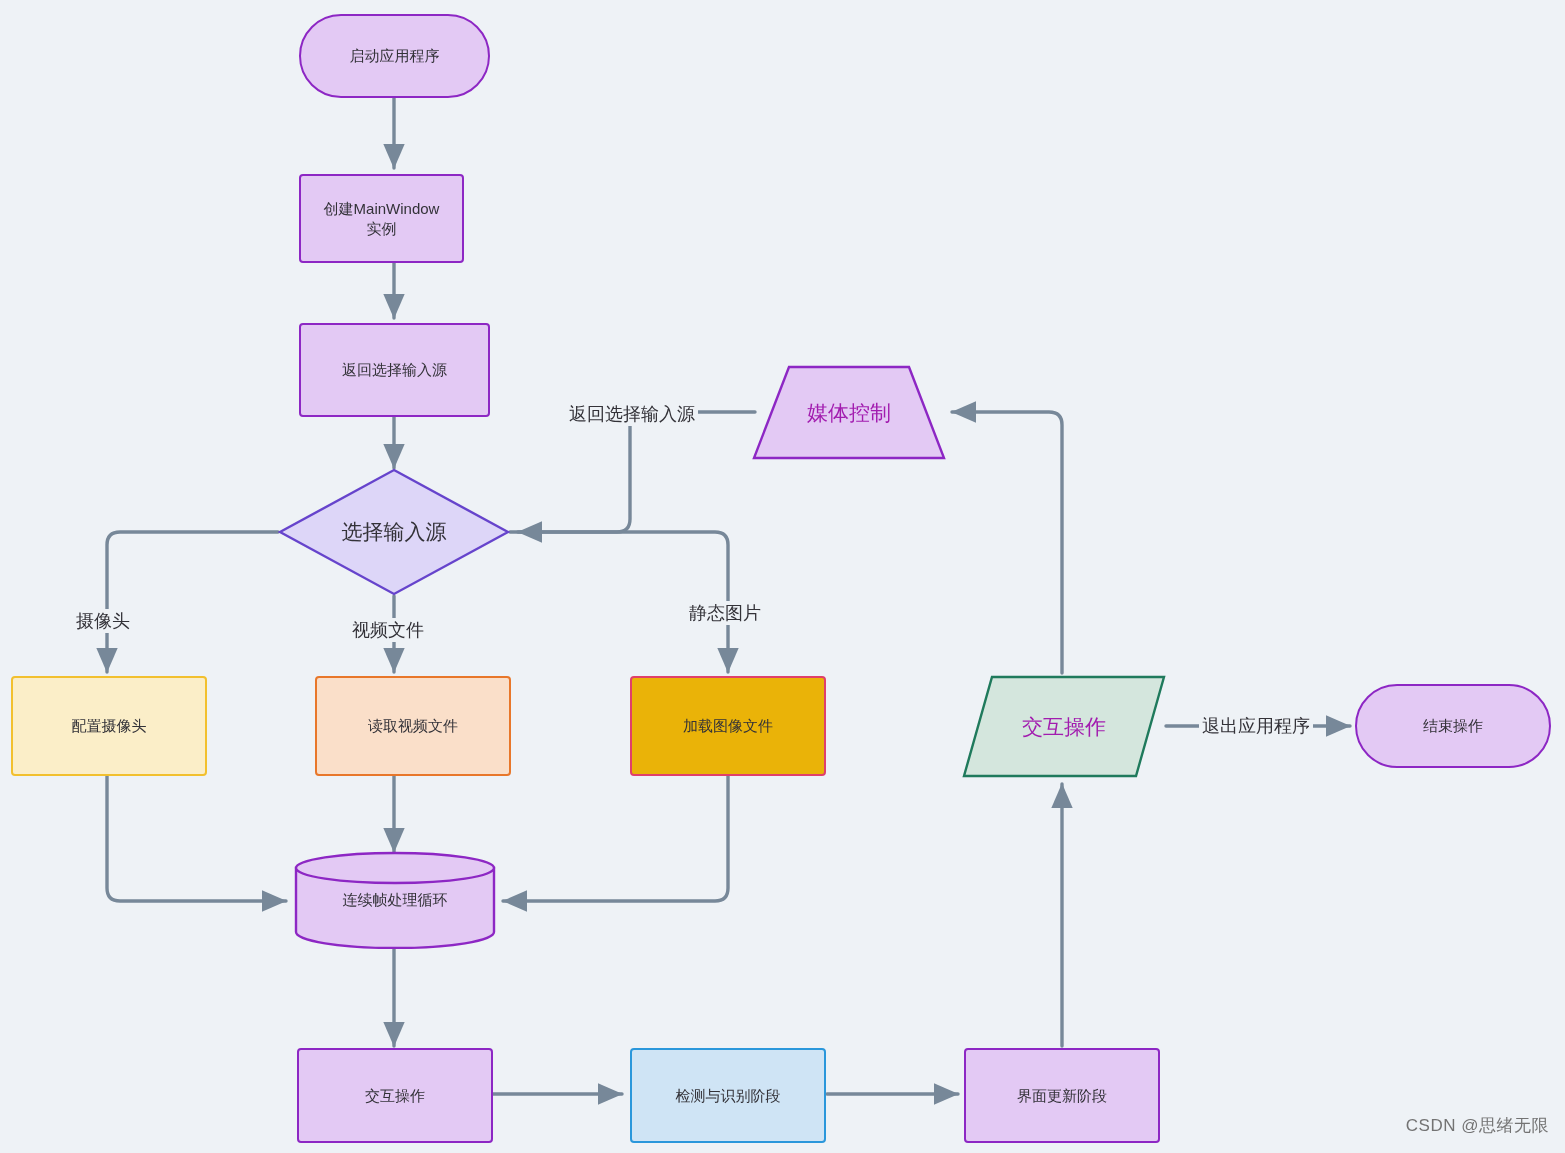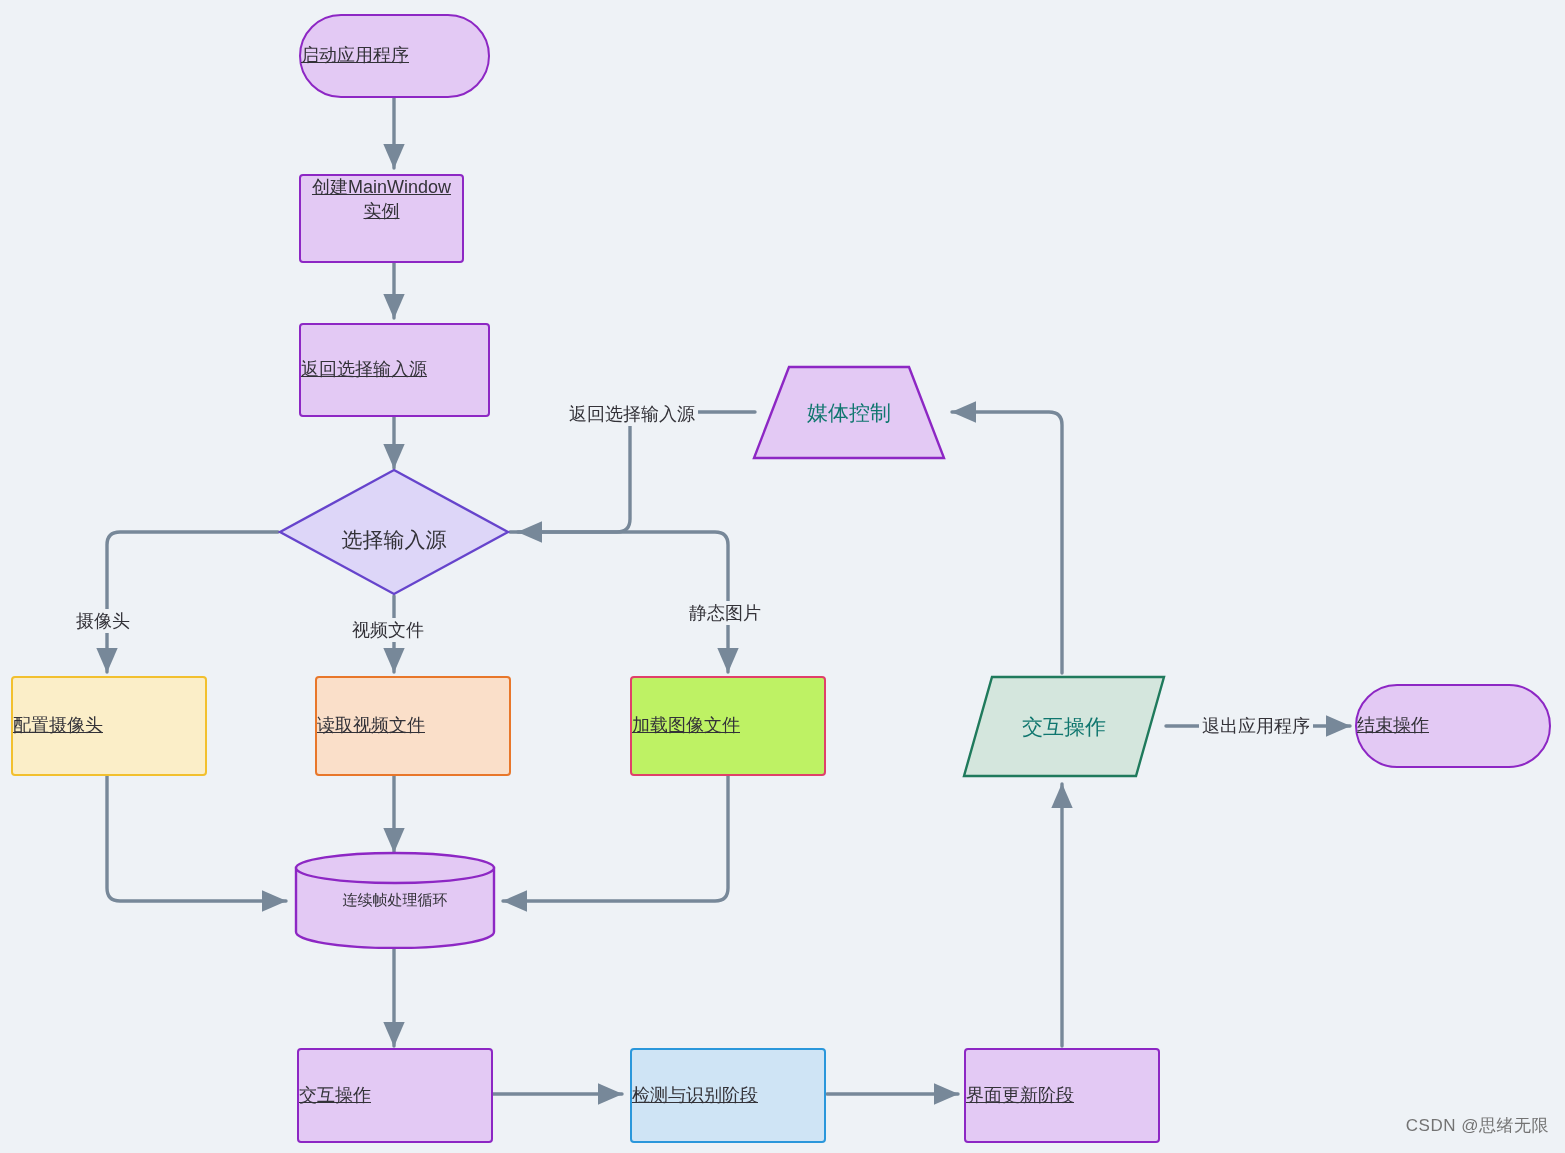--- a/index.html
+++ b/index.html
@@ -19,27 +19,26 @@
     position: absolute;
     left: 0; top: 0;
     width: 1565px;
     height: 1153px;
   }
   .node {
     position: absolute;
     box-sizing: border-box;
     display: flex;
     align-items: center;
-    justify-content: flex-start;
+    justify-content: center;
     text-align: center;
     color: #333238;
-    font-size: 18px;
+    font-size: 15px;
     line-height: 1.32;
     z-index: 5;
-    text-decoration: underline;
   }
   
   .rect {
     border: 2px solid #8d27c4;
     background: #e3c9f4;
     border-radius: 4px;
   }
   .rect.blue {
     border-color: #2a97db;
     background: #cfe4f5;
@@ -48,41 +47,41 @@
     border-color: #f2c02e;
     background: #fbeec8;
   }
   .rect.orange {
     border-color: #e8772a;
     background: #fadfc9;
     margin-left: 18px;
   }
   .rect.pink {
     border-color: #e0406a;
-    background: #bef264;
+    background: #eab308;
   }
   
   .stadium {
     border: 2px solid #8d27c4;
     background: #e3c9f4;
     border-radius: 999px;
   }
   
   .diamond-wrap {
     position: absolute;
     z-index: 5;
   }
   .diamond-shape {
     position: absolute;
     left: 0; top: 0;
     width: 100%; height: 100%;
   }
   .diamond-label {
     position: absolute;
-    left: 0; top: 8px;
+    left: 0; top: 0;
     width: 100%; height: 100%;
     display: flex;
     align-items: center;
     justify-content: center;
     font-size: 21px;
     color: #333238;
     font-family: "Liberation Sans", "DejaVu Sans", sans-serif;
   }
   
   .poly-wrap {
@@ -95,21 +94,21 @@
     width: 100%; height: 100%;
   }
   .poly-label {
     position: absolute;
     left: 0; top: 0;
     width: 100%; height: 100%;
     display: flex;
     align-items: center;
     justify-content: center;
     font-size: 21px;
-    color: #0f766e;
+    color: #a21caf;
     font-family: Liberation Serif, serif;
   }
   
   .cyl-wrap {
     position: absolute;
     z-index: 5;
   }
   .cyl-shape {
     position: absolute;
     left: 0; top: 0;

